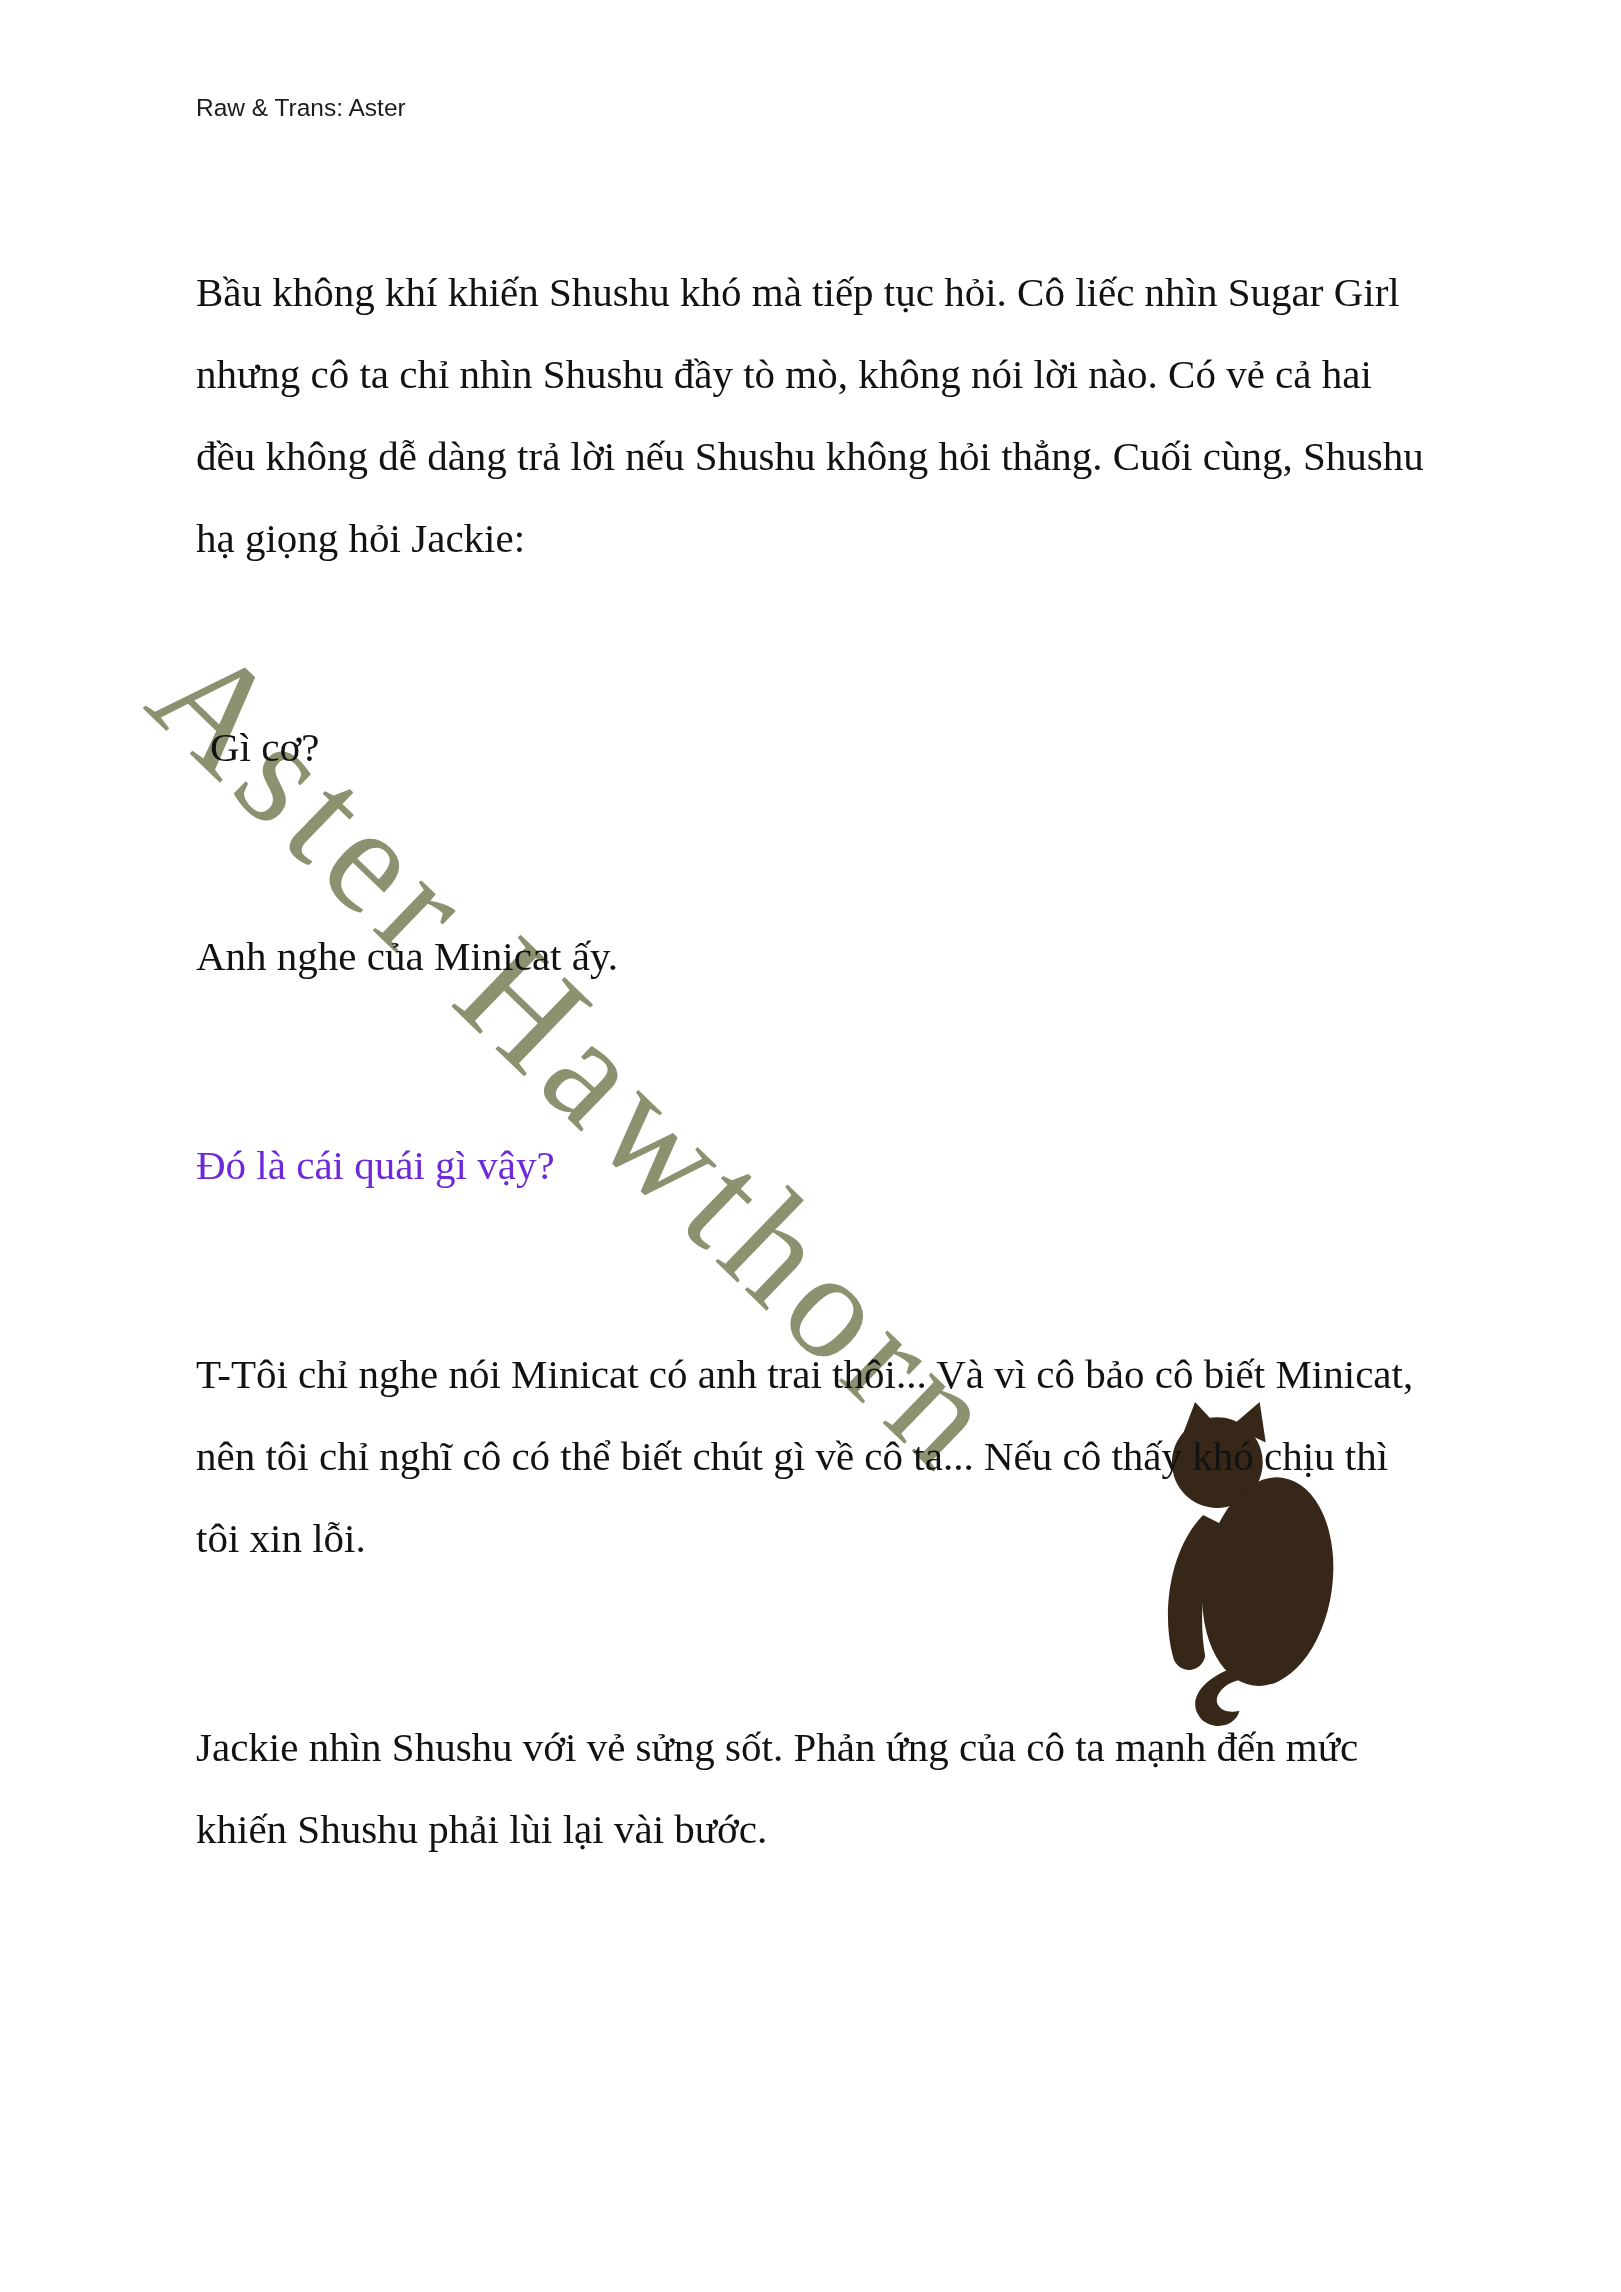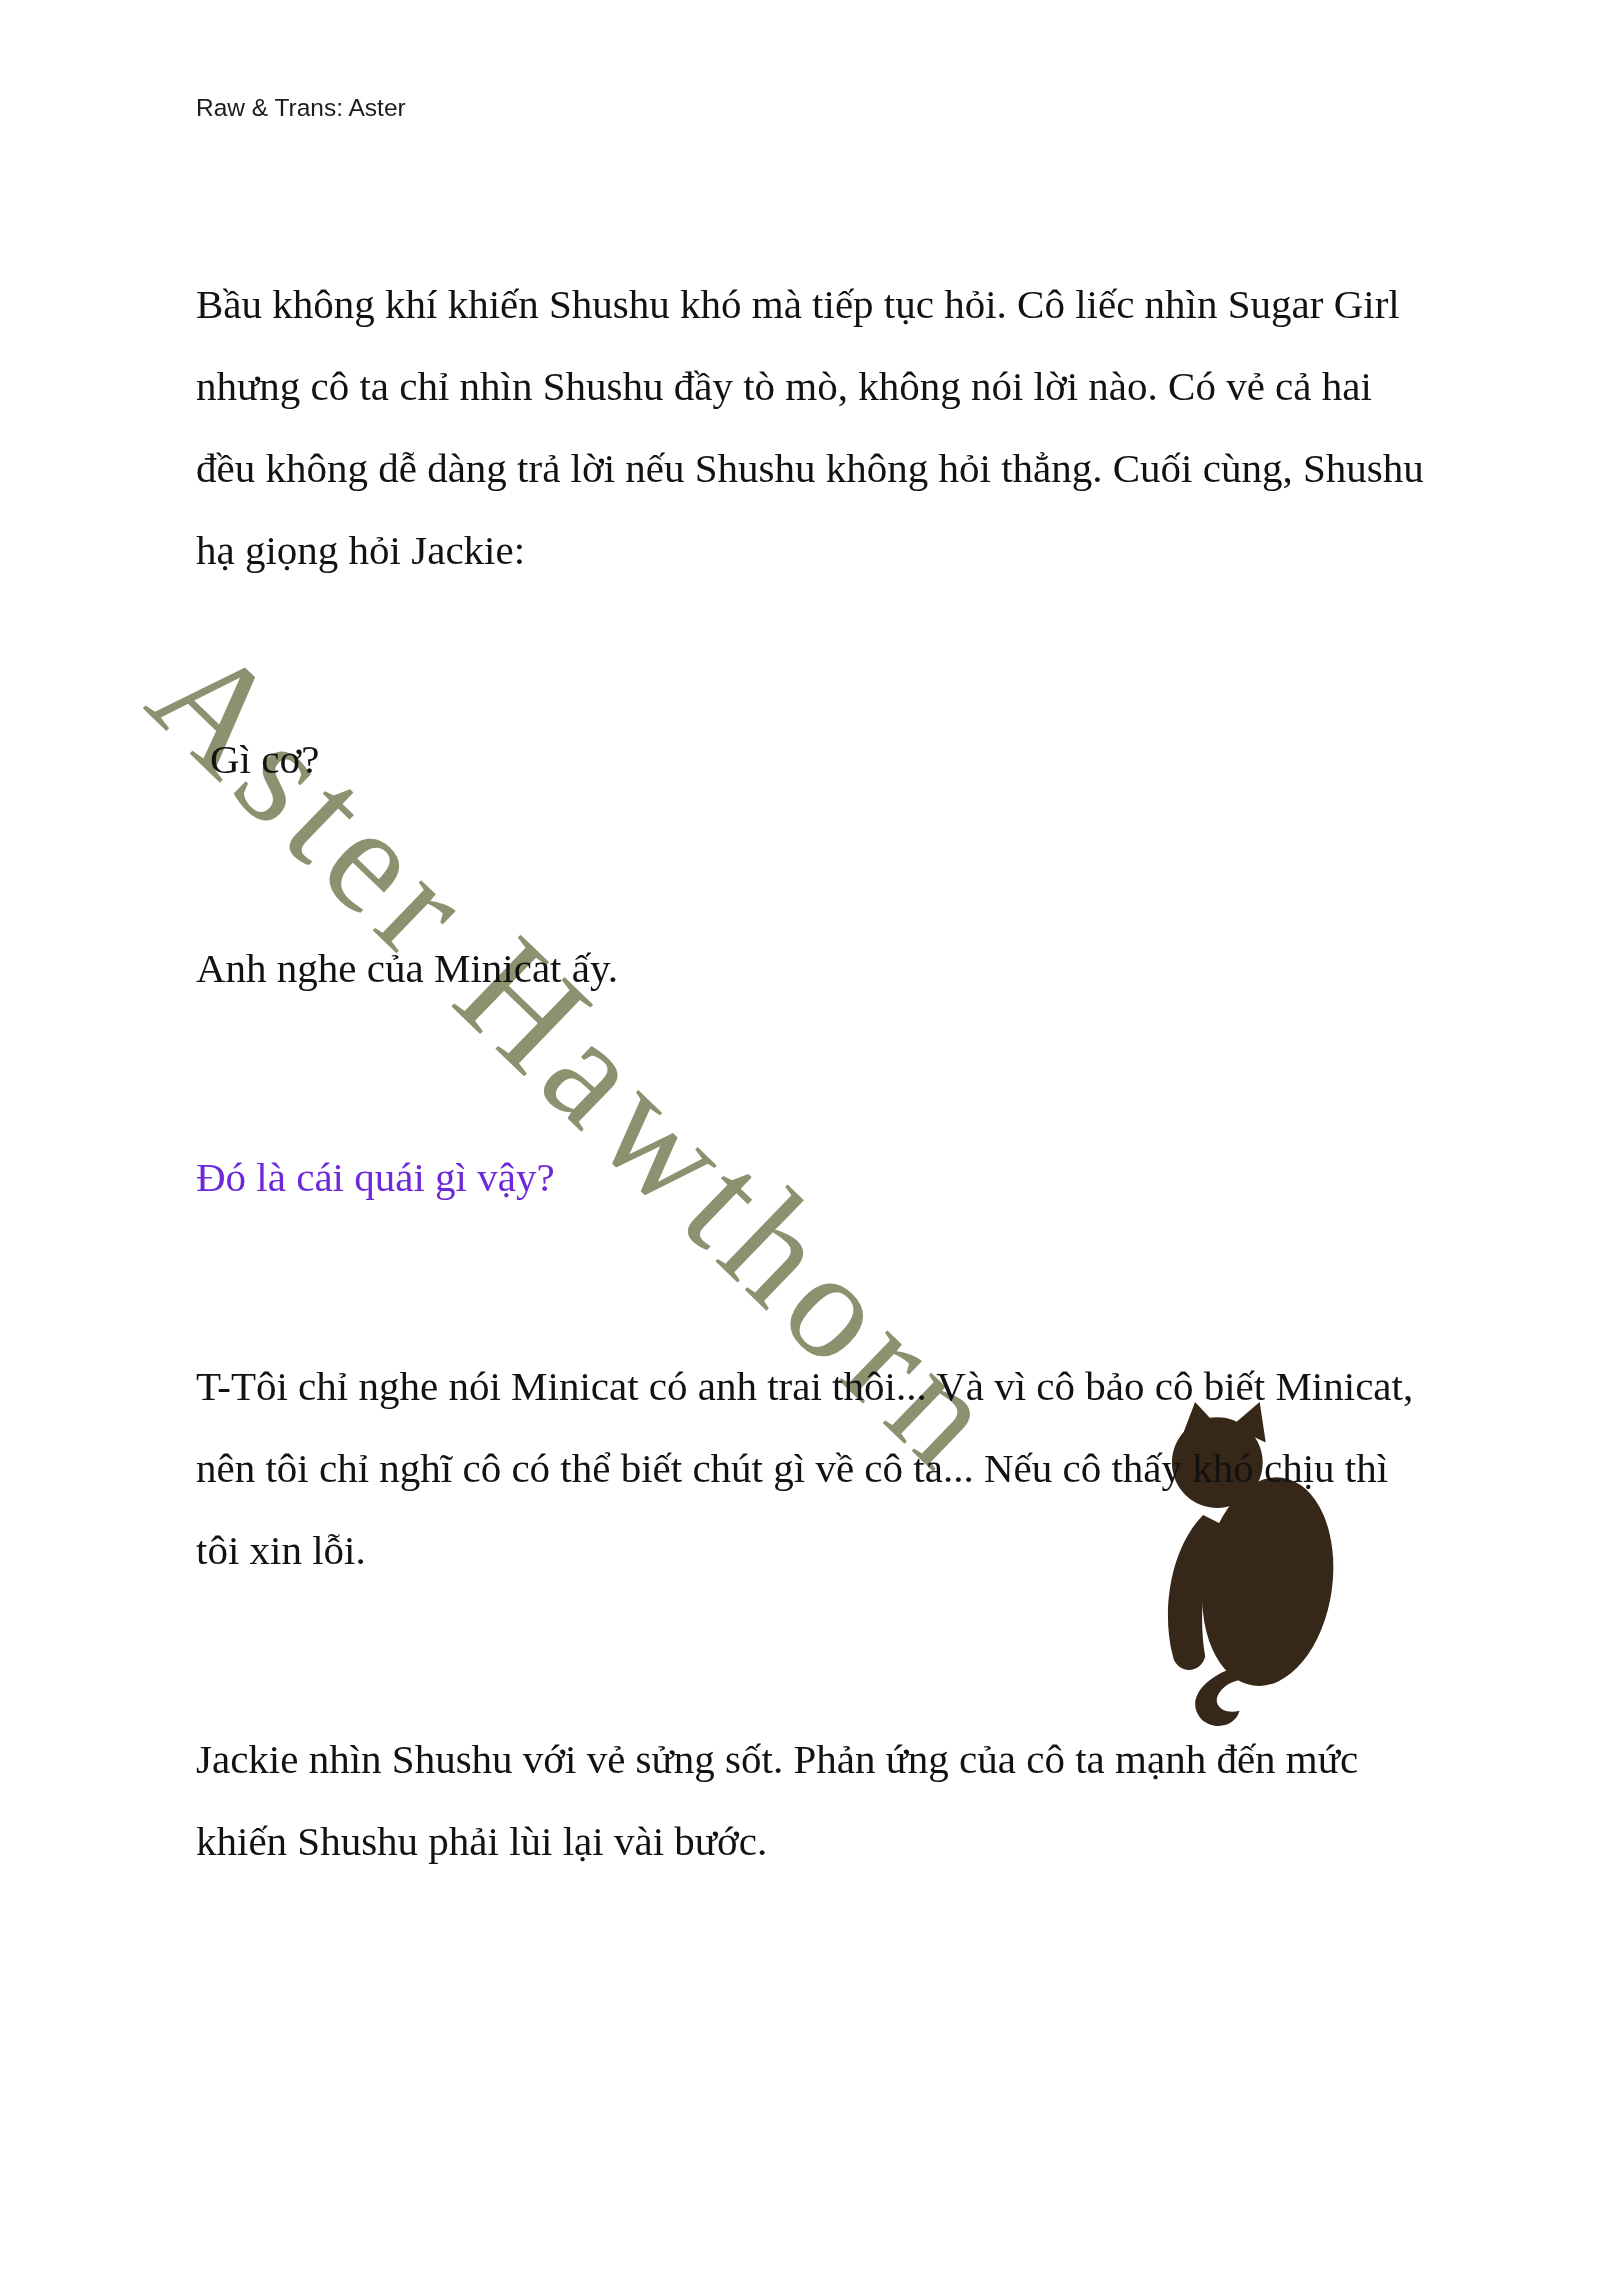--- a/index.html
+++ b/index.html
@@ -43,21 +43,21 @@
     position: absolute;
     left: 1140px;
     top: 1396px;
     width: 201px;
     height: 333px;
     z-index: 2;
   }
   .content {
     position: absolute;
     left: 196px;
-    top: 263px;
+    top: 251px;
     width: 1245px;
     z-index: 3;
   }
   .content p {
     margin: 0 0 127px 0;
     font-family: "Liberation Serif", serif;
     font-size: 41px;
     line-height: 82px;
     color: #121212;
     text-align: left;

